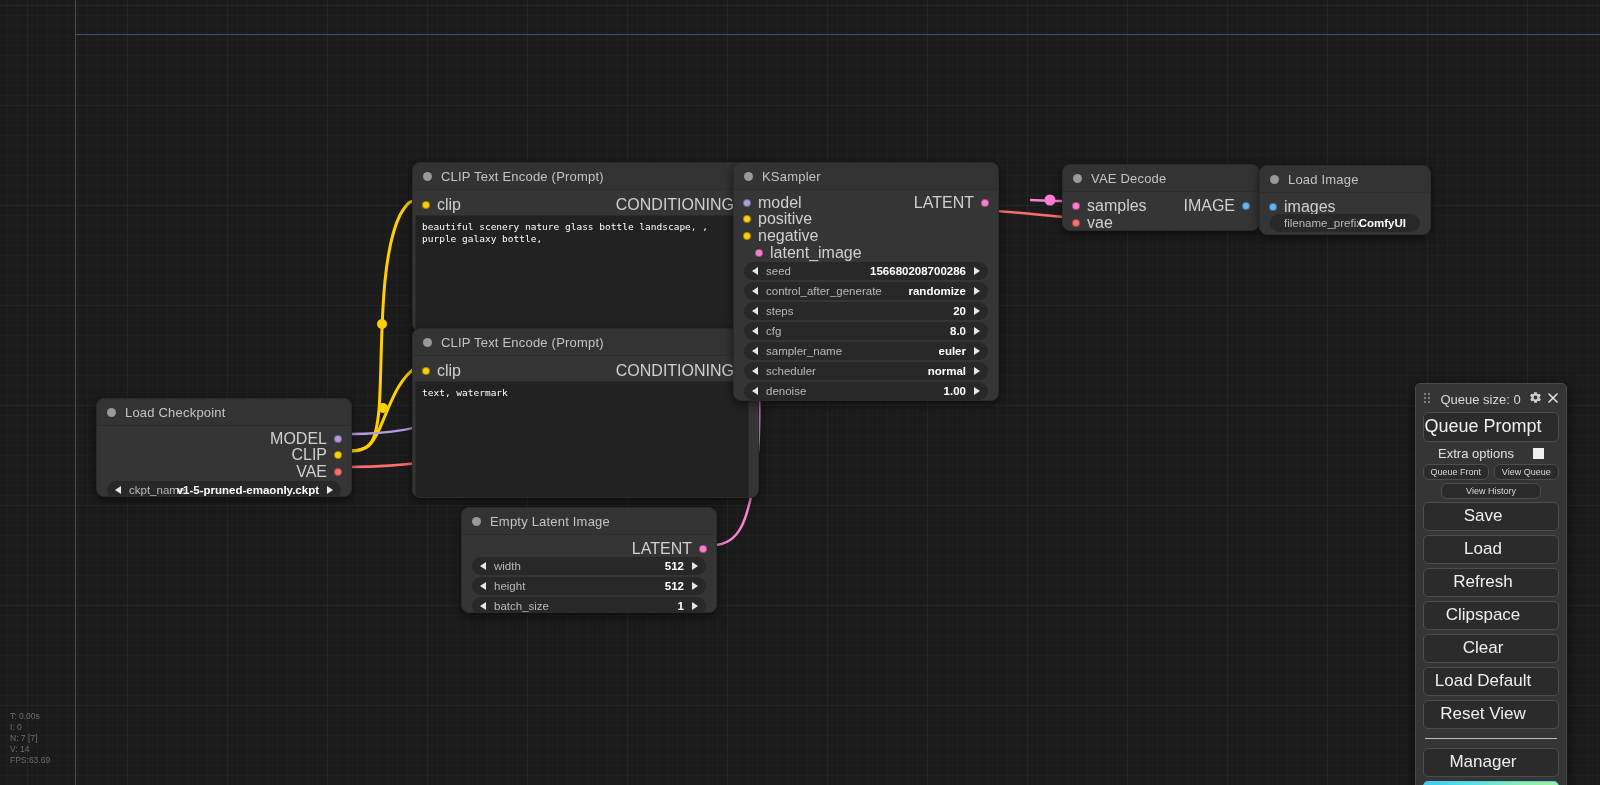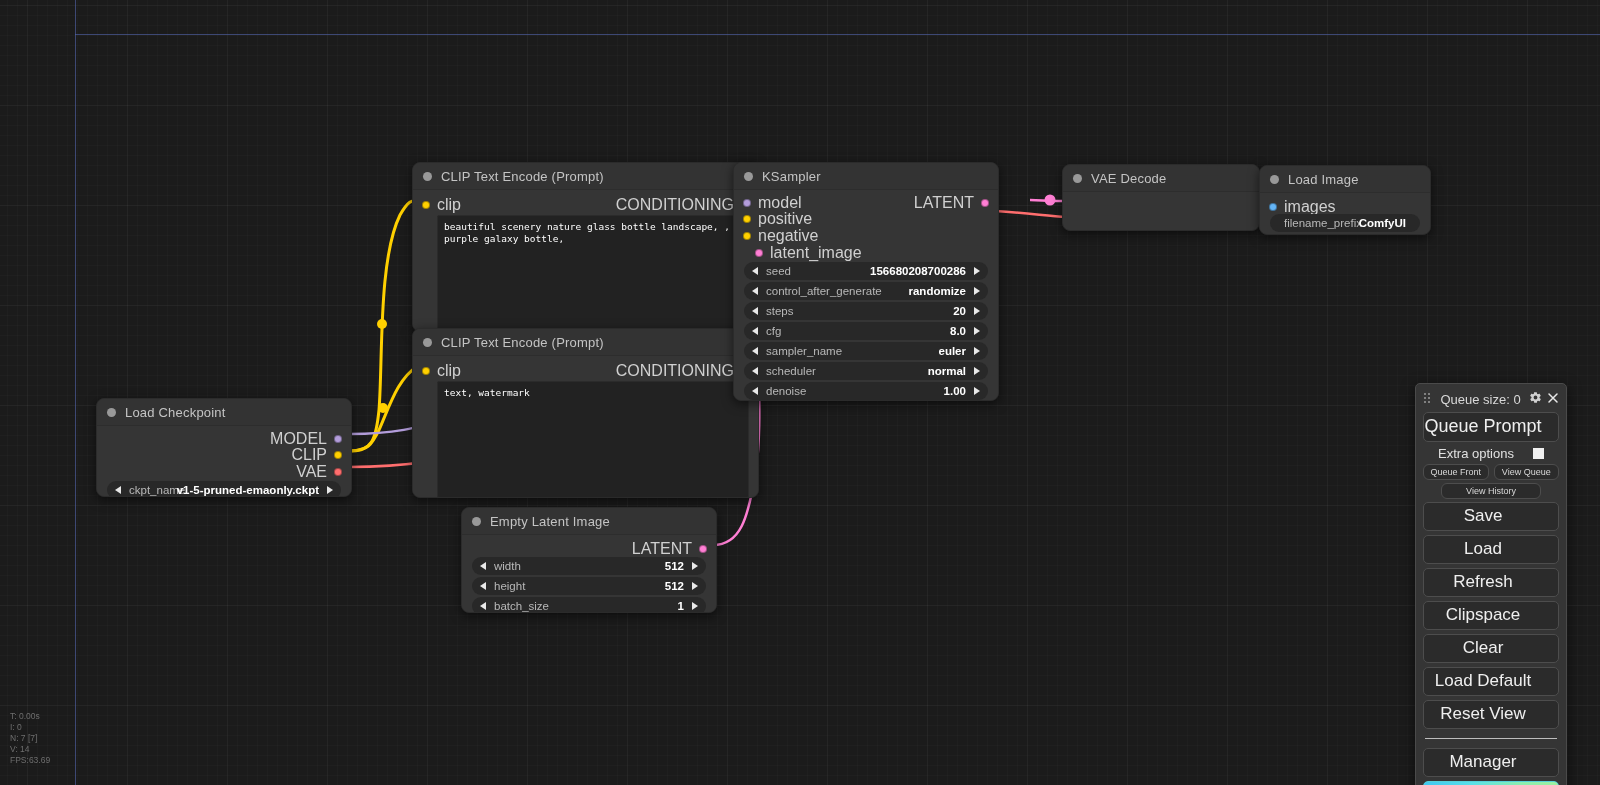--- a/index.html
+++ b/index.html
@@ -80,21 +80,21 @@
     font-size: 11.5px;
     color: #cfcfcf;
   }
   .widget .wl { position:absolute; left: 22px; color:#b8b8b8; white-space: nowrap; }
   .widget .wv { position:absolute; right: 22px; color:#ffffff; font-weight: bold; white-space: nowrap; }
   .widget .arr { position: absolute; width:0; height:0; }
   .widget .arr.l { left: 8px; border-top:4.5px solid transparent; border-bottom:4.5px solid transparent; border-right:6px solid #e8e8e8; }
   .widget .arr.r { right: 8px; border-top:4.5px solid transparent; border-bottom:4.5px solid transparent; border-left:6px solid #e8e8e8; }
 
   .textarea {
-    margin: 3px 9px 9px 24px;
+    margin: 3px 9px 9px 2px;
     background: #222222;
     border: 1px solid #2b2b2b;
     border-radius: 2px;
     color: #ffffff;
     font-family: "DejaVu Sans Mono", monospace;
     font-size: 9.5px;
     line-height: 11.5px;
     padding: 5px 6px;
     overflow: hidden;
     white-space: pre-wrap;
@@ -376,20 +376,38 @@
         <span class="wv">1</span>
         <span class="arr r"></span>
       </div>
     </div>
   </div>
 
   <div class="node" style="left:1062px; top:164px; width:198px; height:67px;">
     <div class="node-header">
       <span class="hdr-dot"></span>
       <span class="node-title">VAE Decode</span>
+    </div>
+    <div class="node-body">
+      <div class="slot-row" style="height:18px;">
+        <div class="slot in" style="top:5px;">
+          <span class="dot d-pink"></span>
+          <span>samples</span>
+        </div>
+        <div class="slot out" style="top:5px;">
+          <span>IMAGE</span>
+          <span class="dot d-blue"></span>
+        </div>
+      </div>
+      <div class="slot-row" style="height:18px;">
+        <div class="slot in" style="top:4px;">
+          <span class="dot d-red"></span>
+          <span>vae</span>
+        </div>
+      </div>
     </div>
   </div>
 
   <div class="node" style="left:1259px; top:165px; width:172px; height:70px;">
     <div class="node-header">
       <span class="hdr-dot"></span>
       <span class="node-title">Load Image</span>
     </div>
     <div class="node-body">
       <div class="slot-row" style="height:19px;">

